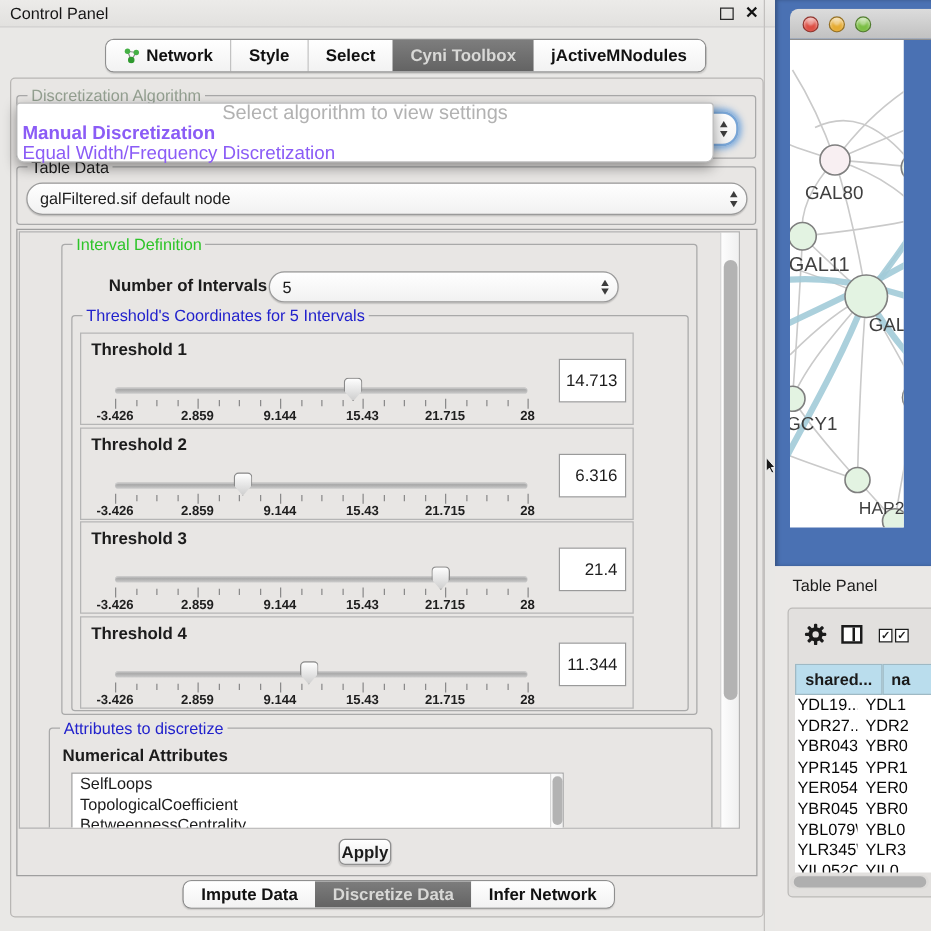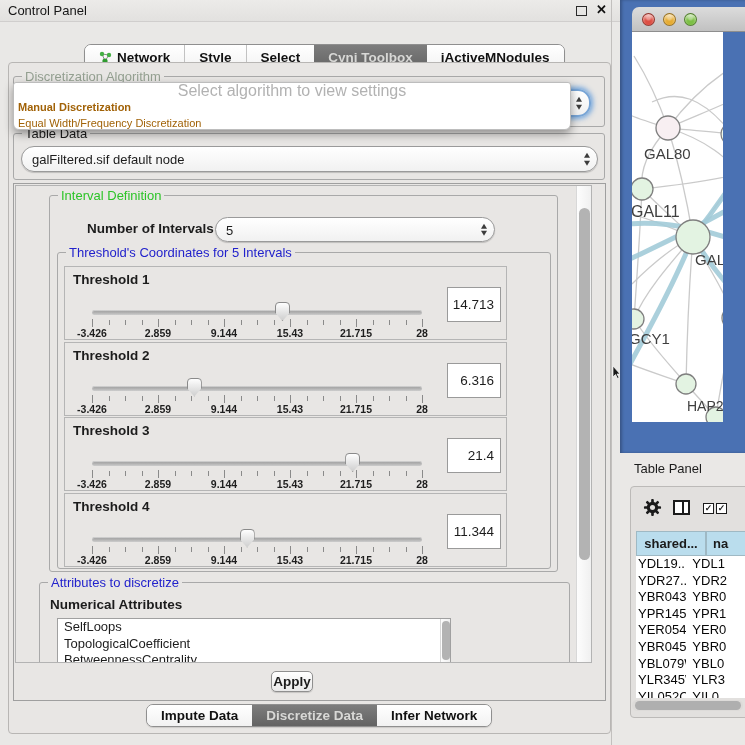--- a/index.html
+++ b/index.html
@@ -39,21 +39,21 @@
   .stepper .up { width:0; height:0; border-left:3.5px solid transparent; border-right:3.5px solid transparent;
                  border-bottom:5px solid #3c3c3c; margin-bottom:2.5px; }
   .stepper .dn { width:0; height:0; border-left:3.5px solid transparent; border-right:3.5px solid transparent;
                  border-top:5px solid #3c3c3c; }
   .combo.focused { border:2px solid #78a5d6; box-shadow:0 0 5px 2px rgba(95,155,220,.85); }
 
   
   .popup { left:13px; top:82px; width:558px; height:48px; background:#fff; border:1px solid #bdbdbd;
            border-radius:3px 3px 6px 6px; box-shadow:0 4px 10px rgba(0,0,0,.38); z-index:40; }
   .popup .prompt { height:16px; line-height:16px; text-align:center; color:#b2b2b2; font-size:16px; }
-  .popup .opt { height:16px; line-height:16px; padding-left:4px; font-size:11px; color:#a16207; white-space:nowrap; }
+  .popup .opt { height:16px; line-height:16px; padding-left:4px; font-size:15px; color:#8b5cf6; white-space:nowrap; }
   .popup .opt.bold { font-weight:bold; }
 
   
   .thbox { position:absolute; left:6px; width:443px; height:74px; border:1px solid #b5b5b5; background:#e8e6e4; }
   .th-title { position:absolute; left:8px; top:5px; font-size:13.5px; font-weight:bold; }
   .th-track { position:absolute; left:27px; top:43px; width:330px; height:5px; border-radius:3px;
               background:linear-gradient(#949494,#cdcdcd); box-shadow:inset 0 1px 1px rgba(255,255,255,.55); }
   .th-handle { position:absolute; top:35px; width:15px; height:19px; background:linear-gradient(#fefefe,#cfcfcf);
                border:1px solid #8a8a8a; border-radius:4px 4px 0 0;
                clip-path:polygon(0 0,100% 0,100% 55%,50% 100%,0 55%); }
@@ -102,21 +102,21 @@
 <body>
 
 <div id="app">
 
   <div class="abs titlebar">
     <span class="t">Control Panel</span>
     <span class="float-ic"></span>
     <span class="close-ic">✕</span>
   </div>
 
-  <div class="abs seggroup" style="left:84px; top:44px; height:27px;" id="top-tabs">
+  <div class="abs seggroup" style="left:84px; top:31px; height:27px;" id="top-tabs">
       <div class="seg">
         <svg width="13" height="13">
           <line x1="3" y1="3" x2="10" y2="4" stroke="#8a8a8a"></line>
           <line x1="3" y1="3" x2="6" y2="10" stroke="#8a8a8a"></line>
           <line x1="10" y1="4" x2="6" y2="10" stroke="#8a8a8a"></line>
           <circle cx="3" cy="3" r="2.2" fill="#45b045"></circle>
           <circle cx="10" cy="4" r="2.2" fill="#45b045"></circle>
           <circle cx="6" cy="10" r="2.6" fill="#2f9a2f"></circle>
         </svg>
         <span>Network</span>

